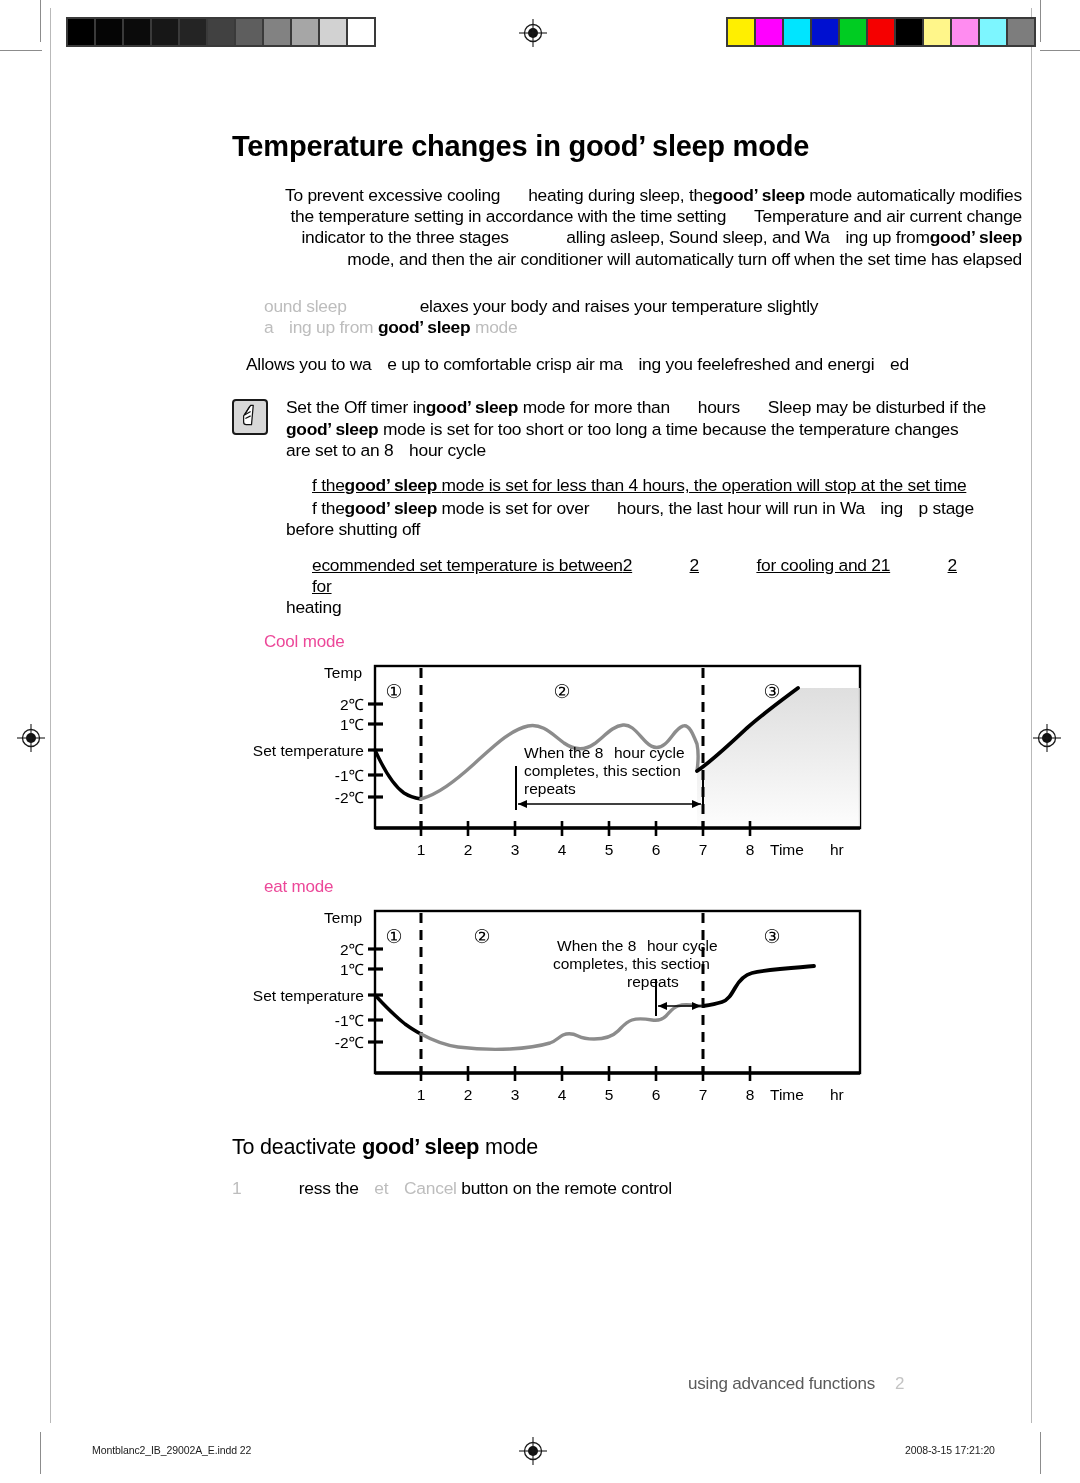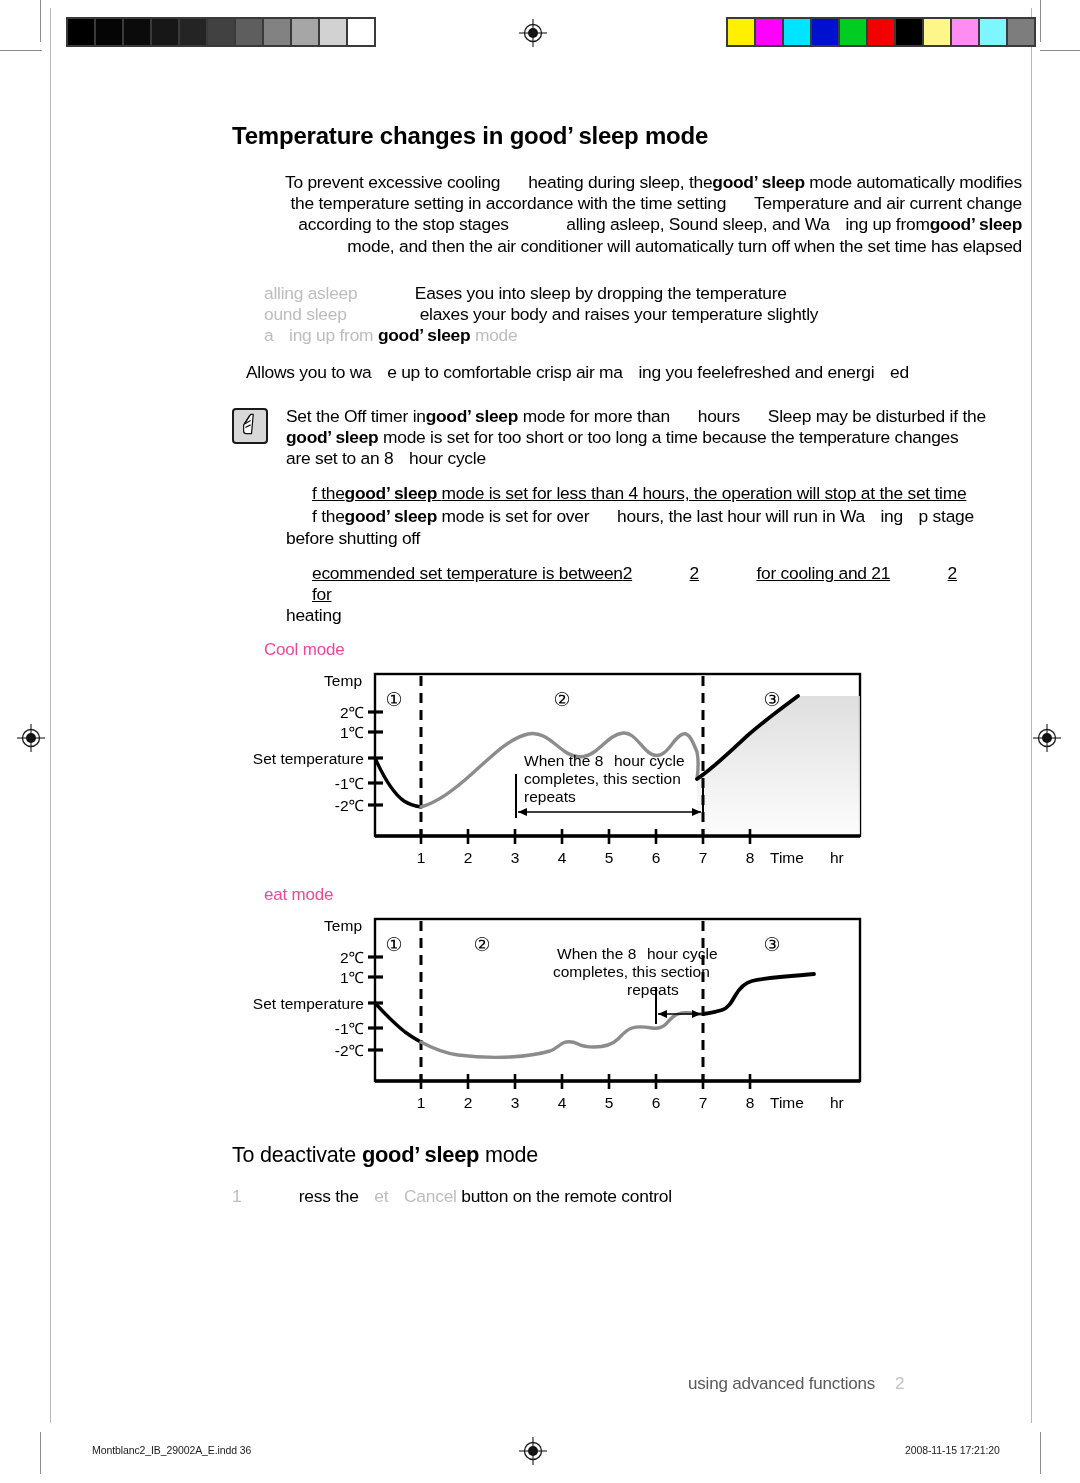--- a/index.html
+++ b/index.html
@@ -21,21 +21,21 @@
   .gray-bar{position:absolute;left:66px;top:17px;display:flex;border:2px solid #3a3a3a;}
   .gray-bar i{display:block;width:26px;height:26px;border-right:2px solid #3a3a3a;}
   .gray-bar i:last-child{border-right:none;}
   .color-bar{position:absolute;left:726px;top:17px;display:flex;border:2px solid #3a3a3a;}
   .color-bar i{display:block;width:26px;height:26px;border-right:2px solid #3a3a3a;}
   .color-bar i:last-child{border-right:none;}
   .regmark{position:absolute;width:30px;height:30px;}
   
   .content{position:absolute;left:232px;top:118px;width:790px;}
   h1.title{
-    font-size:24px;font-weight:bold;margin:4px 0 22px 0;letter-spacing:-.2px;
+    font-size:29px;font-weight:bold;margin:12px 0 22px 0;letter-spacing:-.2px;
     white-space:nowrap;
   }
   .gs{font-weight:bold;letter-spacing:-.3px;}
   p.body{
     font-size:17.4px;line-height:21.2px;margin:0 0 26px 0;letter-spacing:-.25px;text-align:right;
   }
   p.body.tight{margin-bottom:14px;}
   .gap2{display:inline-block;width:.9em;}
   .gap3{display:inline-block;width:1.6em;}
   .gapbig{display:inline-block;width:3.3em;}
@@ -144,29 +144,26 @@
 
 <div class="content">
 
   <h1 class="title">
     <span>Temperature changes in </span><span class="gs">good’ sleep</span><span> mode</span>
   </h1>
 
   <p class="body">
     <span>To prevent excessive cooling</span><span class="gap3"></span><span>heating during sleep, the</span><span class="gs">good’ sleep</span> <span>mode automatically modifies</span><br>
     <span>the temperature setting in accordance with the time setting</span><span class="gap3"></span><span>Temperature and air current change</span><br>
-    <span>according to the stop stages</span><span class="gapbig"></span><span>alling asleep, Sound sleep, and Wa</span><span class="gap2"></span><span>ing up from</span><span class="gs">good’ sleep</span><br>
+    <span>indicator to the three stages</span><span class="gapbig"></span><span>alling asleep, Sound sleep, and Wa</span><span class="gap2"></span><span>ing up from</span><span class="gs">good’ sleep</span><br>
     <span>mode, and then the air conditioner will automatically turn off when the set time has elapsed</span>
   </p>
 
 
   <ul class="stage-list">
-    <li>
-      <span class="lbl">alling asleep</span><span class="gapbig"></span><span>Eases you into sleep by dropping the temperature</span>
-    </li>
     <li>
       <span class="lbl">ound sleep</span><span class="gapbig"></span><span class="gap2"></span><span>elaxes your body and raises your temperature slightly</span>
     </li>
     <li>
       <span class="lbl">a</span><span class="gap2"></span><span class="lbl">ing up from</span> <span class="gs">good’ sleep</span> <span class="lbl">mode</span>
     </li>
   </ul>
 
   <p class="stage-desc">
     <span>Allows you to wa</span><span class="gap2"></span><span>e up to comfortable crisp air ma</span><span class="gap2"></span><span>ing you feel</span><span>efreshed and energi</span><span class="gap2"></span><span>ed</span>
@@ -360,14 +357,14 @@
     <span class="num">1</span><span class="gapbig"></span><span>ress the</span><span class="gap2"></span><span class="btn">et</span><span class="gap2"></span><span class="btn">Cancel</span> <span>button on the remote control</span>
   </p>
 
 
 </div>
 
 <div class="footer">
   <span>using advanced functions</span><span class="pg">2</span>
 </div>
 
-<div class="slug-left">Montblanc2_IB_29002A_E.indd   36</div>
-<div class="slug-right">2008-11-15   17:21:20</div>
+<div class="slug-left">Montblanc2_IB_29002A_E.indd   22</div>
+<div class="slug-right">2008-3-15   17:21:20</div>
 
 </body></html>

